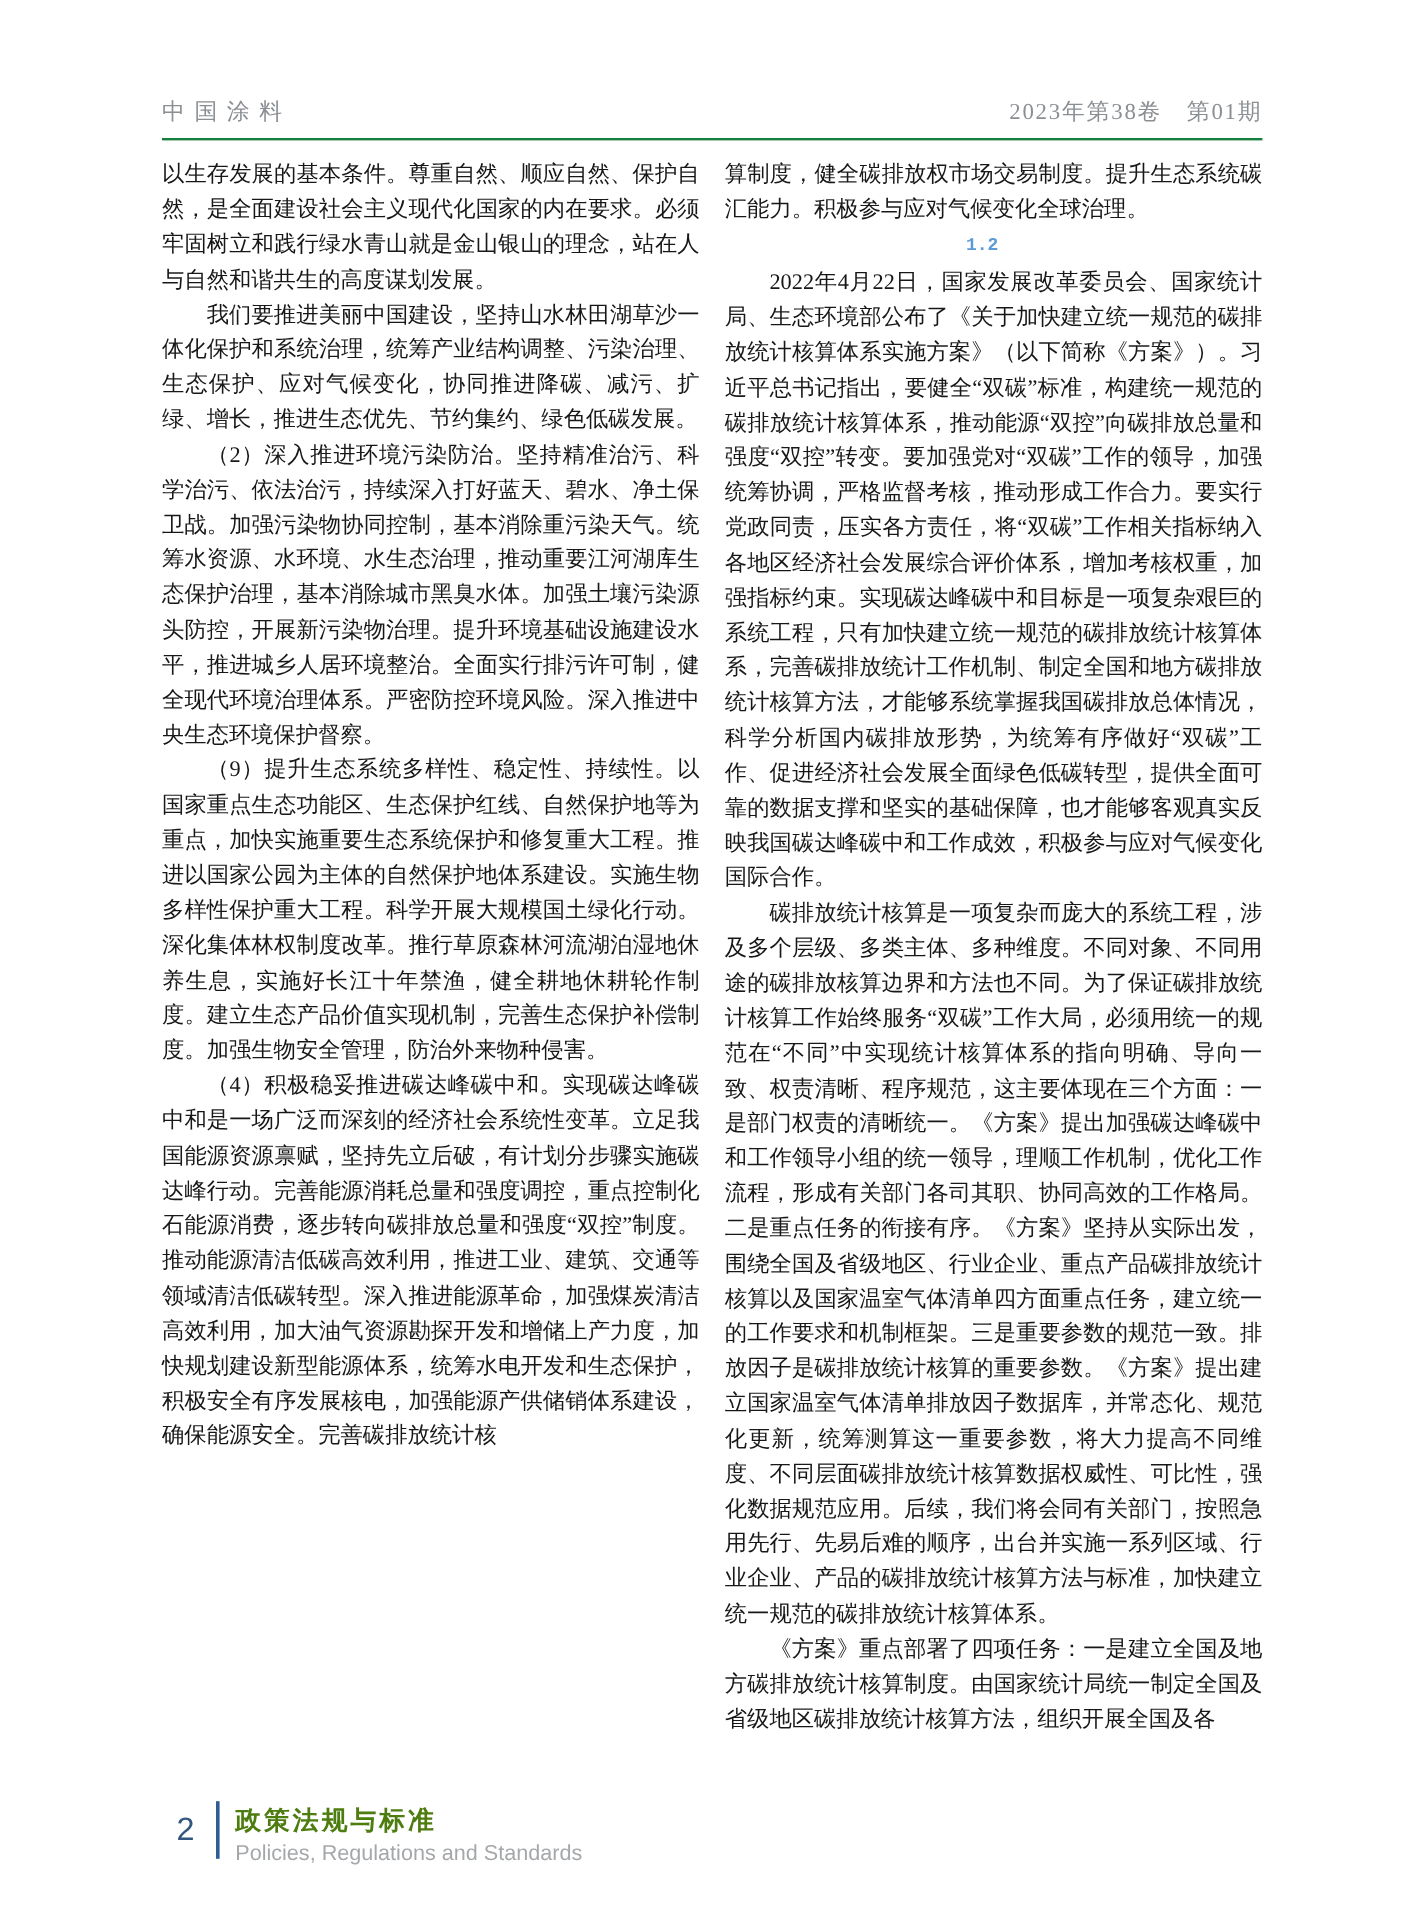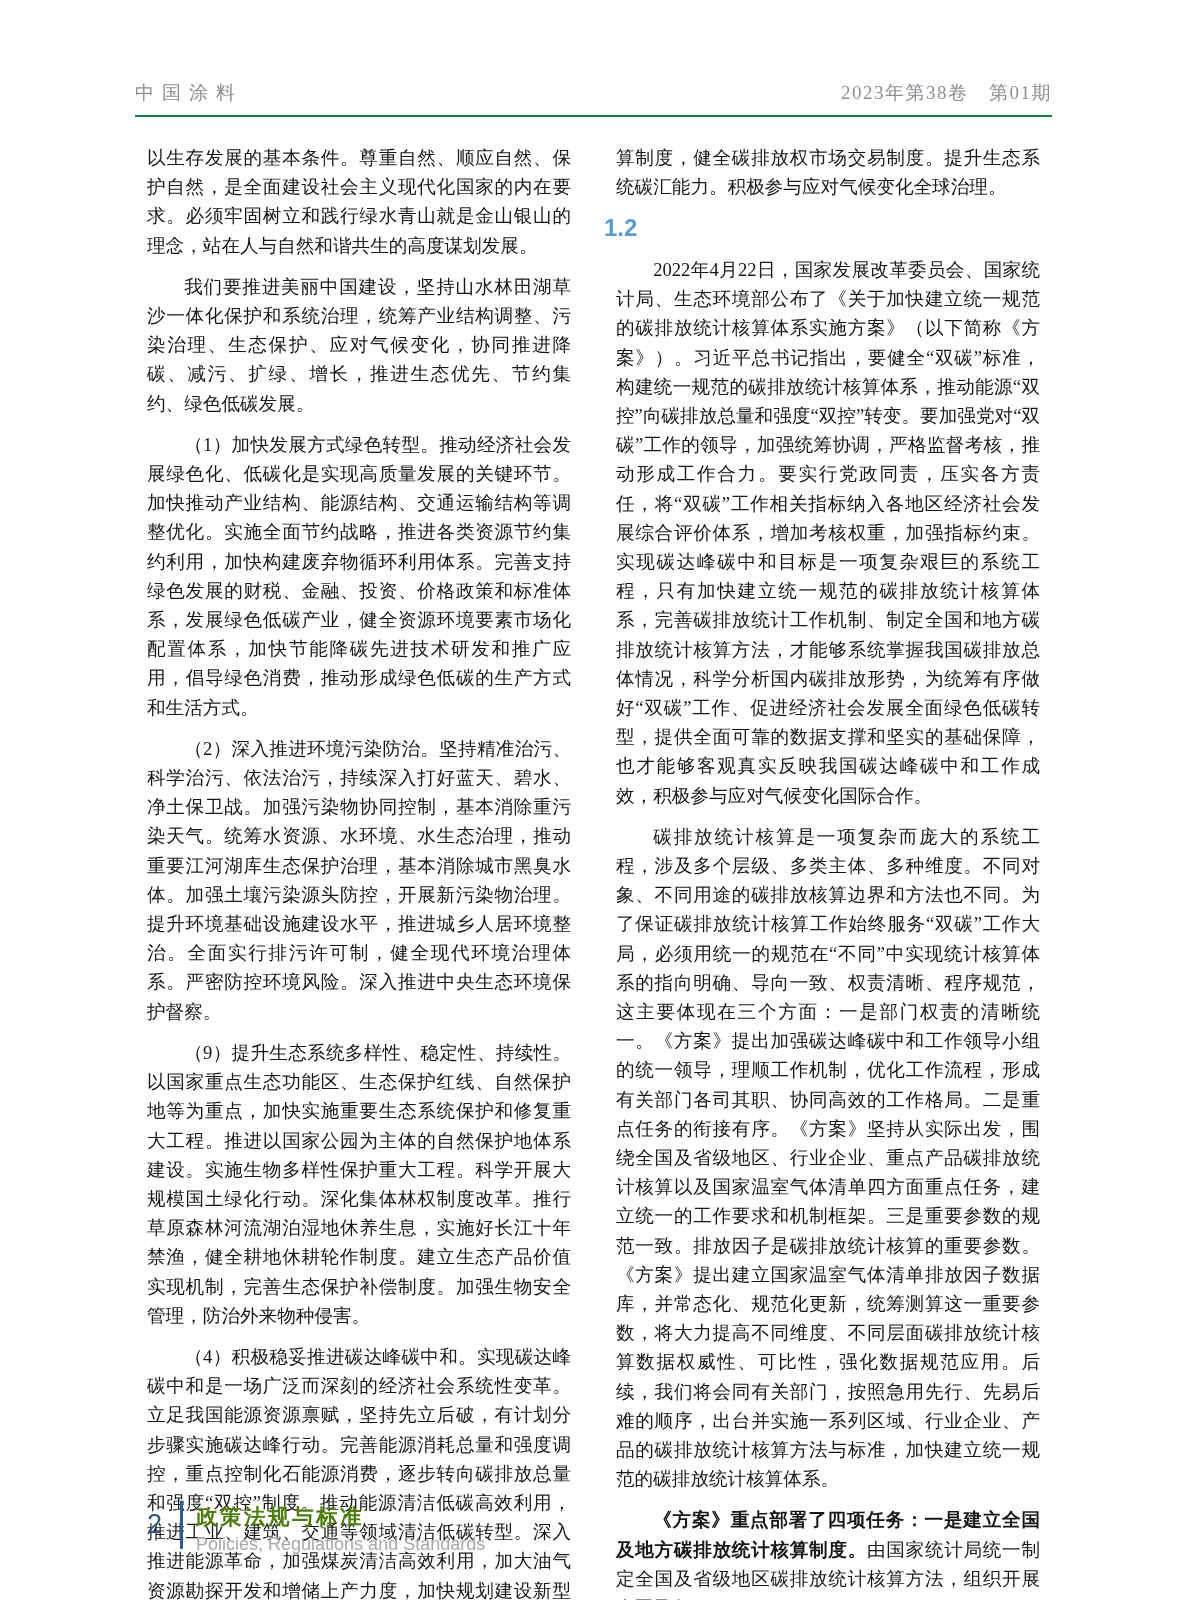--- a/index.html
+++ b/index.html
@@ -28,33 +28,34 @@
     display:flex;gap:21px;
   }
   .col{
     width:448px;
     font-size:18.6px;
     line-height:29.2px;
     text-align:justify;
     text-justify:inter-ideograph;
     color:#171717;
   }
-  .col p{margin:12px;text-indent:2em;}
+  .col p{margin:0;text-indent:2em;}
   .col p.cont{text-indent:0;}
-  .bold-lead{font-weight:bold;}
+  .bold-lead{font-weight:normal;}
   
   .sec-heading{
     margin:1px 0 1px 0;
     display:flex;
-    font-family:Liberation Sans, sans-serif;
+    font-family:Liberation Mono, monospace;
     font-weight:bold;
     color:#5b9bd5;
-    font-size:24px;
+    font-size:15px;
     line-height:29.5px;
     text-align:left;
+    justify-content:center;
   }
   .sec-heading .hnum{flex:0 0 46px;}
   .sec-heading .htext{flex:1;}
   
   .footer{
     position:absolute;left:137px;top:1501px;
     display:flex;align-items:stretch;
   }
   .page-num{
     font-family:"Liberation Sans","DejaVu Sans",sans-serif;
@@ -81,21 +82,20 @@
   <header class="header">
     <span class="journal-title">中国涂料</span>
     <span class="issue-info">2023年第38卷　第01期</span>
   </header>
 
   <main class="columns">
 
     <section class="col">
       <p class="cont">以生存发展的基本条件。尊重自然、顺应自然、保护自然，是全面建设社会主义现代化国家的内在要求。必须牢固树立和践行绿水青山就是金山银山的理念，站在人与自然和谐共生的高度谋划发展。</p>
       <p>我们要推进美丽中国建设，坚持山水林田湖草沙一体化保护和系统治理，统筹产业结构调整、污染治理、生态保护、应对气候变化，协同推进降碳、减污、扩绿、增长，推进生态优先、节约集约、绿色低碳发展。</p>
-      <p>（1）加快发展方式绿色转型。推动经济社会发展绿色化、低碳化是实现高质量发展的关键环节。加快推动产业结构、能源结构、交通运输结构等调整优化。实施全面节约战略，推进各类资源节约集约利用，加快构建废弃物循环利用体系。完善支持绿色发展的财税、金融、投资、价格政策和标准体系，发展绿色低碳产业，健全资源环境要素市场化配置体系，加快节能降碳先进技术研发和推广应用，倡导绿色消费，推动形成绿色低碳的生产方式和生活方式。</p>
       <p>（2）深入推进环境污染防治。坚持精准治污、科学治污、依法治污，持续深入打好蓝天、碧水、净土保卫战。加强污染物协同控制，基本消除重污染天气。统筹水资源、水环境、水生态治理，推动重要江河湖库生态保护治理，基本消除城市黑臭水体。加强土壤污染源头防控，开展新污染物治理。提升环境基础设施建设水平，推进城乡人居环境整治。全面实行排污许可制，健全现代环境治理体系。严密防控环境风险。深入推进中央生态环境保护督察。</p>
       <p>（9）提升生态系统多样性、稳定性、持续性。以国家重点生态功能区、生态保护红线、自然保护地等为重点，加快实施重要生态系统保护和修复重大工程。推进以国家公园为主体的自然保护地体系建设。实施生物多样性保护重大工程。科学开展大规模国土绿化行动。深化集体林权制度改革。推行草原森林河流湖泊湿地休养生息，实施好长江十年禁渔，健全耕地休耕轮作制度。建立生态产品价值实现机制，完善生态保护补偿制度。加强生物安全管理，防治外来物种侵害。</p>
       <p>（4）积极稳妥推进碳达峰碳中和。实现碳达峰碳中和是一场广泛而深刻的经济社会系统性变革。立足我国能源资源禀赋，坚持先立后破，有计划分步骤实施碳达峰行动。完善能源消耗总量和强度调控，重点控制化石能源消费，逐步转向碳排放总量和强度“双控”制度。推动能源清洁低碳高效利用，推进工业、建筑、交通等领域清洁低碳转型。深入推进能源革命，加强煤炭清洁高效利用，加大油气资源勘探开发和增储上产力度，加快规划建设新型能源体系，统筹水电开发和生态保护，积极安全有序发展核电，加强能源产供储销体系建设，确保能源安全。完善碳排放统计核</p>
     </section>
 
     <section class="col">
       <p class="cont">算制度，健全碳排放权市场交易制度。提升生态系统碳汇能力。积极参与应对气候变化全球治理。</p>
 
       <h2 class="sec-heading">
         <span class="hnum">1.2</span>

